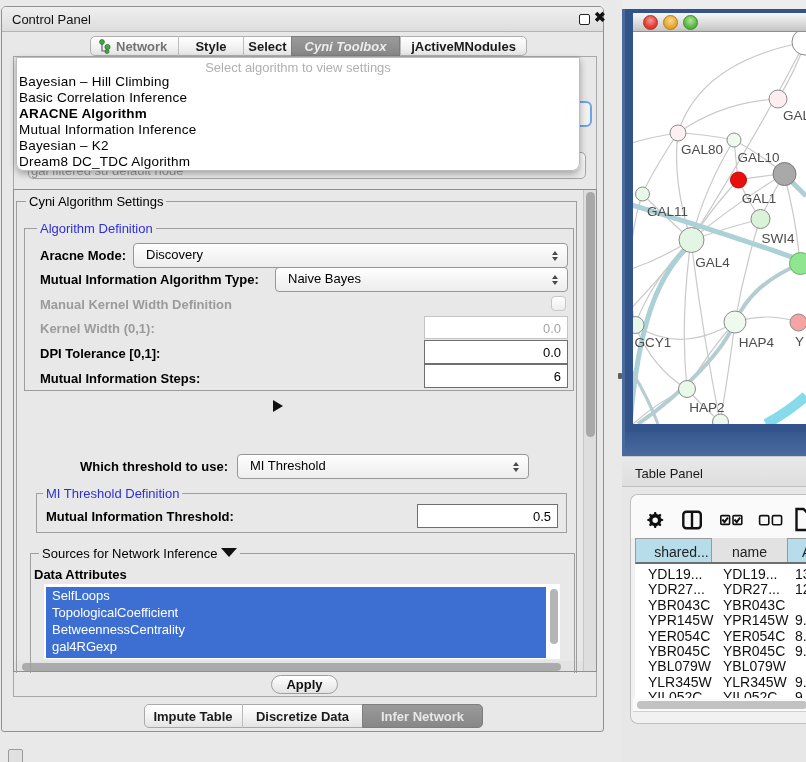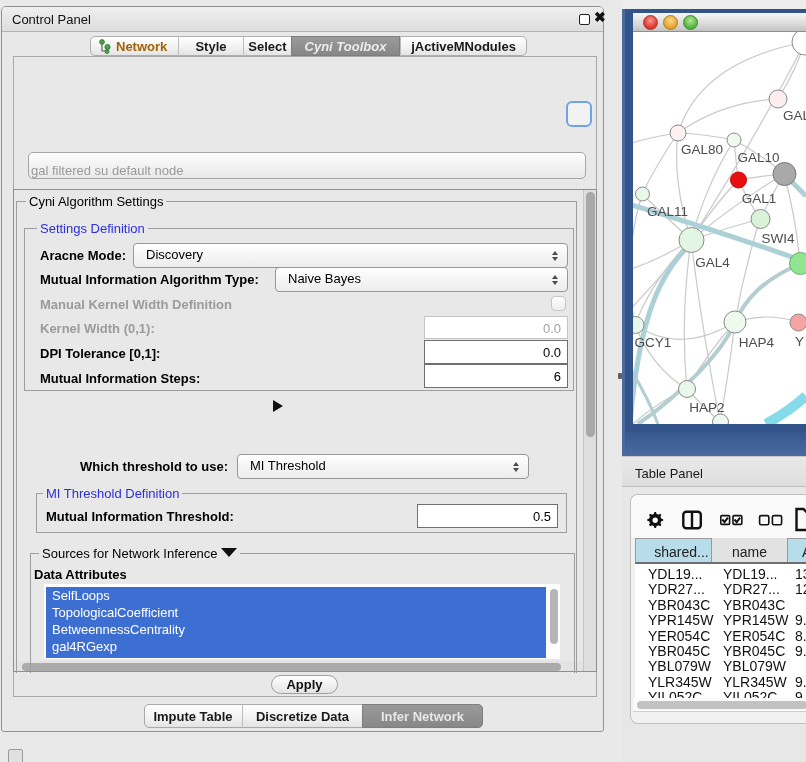--- a/index.html
+++ b/index.html
@@ -162,42 +162,42 @@
 <div class="abs" style="left:178px;top:36px;width:1px;height:20px;background:#bcbcbc;"></div>
 <div class="abs" style="left:243px;top:36px;width:1px;height:20px;background:#bcbcbc;"></div>
 <div class="abs" style="left:291px;top:36px;width:109px;height:20px;background:linear-gradient(#9a9a9a,#878787);border:1px solid #7e7e7e;border-radius:0;box-sizing:border-box;"></div>
 <div class="abs" style="left:400px;top:36px;width:1px;height:20px;background:#bcbcbc;"></div>
 <svg class="abs" style="left:98px;top:38px;" width="16" height="16" viewBox="0 0 16 16">
  <path d="M4,5 v8 h4" fill="none" stroke="#666" stroke-width="1.2"></path>
  <circle cx="4" cy="4" r="2.4" fill="#4aa54a" stroke="#2c6e2c" stroke-width="0.8"></circle>
  <circle cx="9.5" cy="9" r="2.6" fill="#4aa54a" stroke="#2c6e2c" stroke-width="0.8"></circle>
  <circle cx="9" cy="13.5" r="2" fill="#4aa54a" stroke="#2c6e2c" stroke-width="0.8"></circle>
 </svg>
-<div class="abs" style="left:116px;top:39px;font-size:13px;font-weight:600;color:#a16207;text-align:center;">Network</div>
+<div class="abs" style="left:116px;top:39px;font-size:13px;font-weight:600;color:#737373;text-align:center;">Network</div>
 <div class="abs" style="left:179px;top:39px;width:64px;text-align:center;font-size:13px;font-weight:600;color:#1a1a1a;">Style</div>
 <div class="abs" style="left:244px;top:39px;width:47px;text-align:center;font-size:13px;font-weight:600;color:#1a1a1a;">Select</div>
 <div class="abs" style="left:291px;top:39px;width:109px;text-align:center;font-size:13px;font-weight:600;color:#ececec;font-style:italic;">Cyni Toolbox</div>
 <div class="abs" style="left:400px;top:39px;width:127px;text-align:center;font-size:13px;font-weight:600;color:#1a1a1a;">jActiveMNodules</div>
 
 <div class="abs" style="left:13px;top:56px;width:584px;height:641px;border:1px solid #a8a8a8;box-sizing:border-box;"></div>
 
 <div class="abs" style="left:13px;top:189px;width:584px;height:483px;border:1px solid #8f8f8f;box-sizing:border-box;"></div>
 
 <div class="abs" style="left:583px;top:190px;width:13px;height:481px;background:#dedede;border-left:1px solid #c6c6c6;box-sizing:border-box;"></div>
 <div class="abs" style="left:586px;top:192px;width:9px;height:245px;background:#a8a8a8;border-radius:4.5px;"></div>
 
 <div class="abs" style="left:14px;top:661px;width:569px;height:10px;background:#e3e3e3;"></div>
 <div class="abs" style="left:22px;top:662.5px;width:539px;height:8px;background:#ababab;border-radius:4px;"></div>
 
 <div class="group" style="left:16px;top:201px;width:559px;height:471px;border-bottom:none;">
   <div class="gtitle" style="left:9px;color:#000;">Cyni Algorithm Settings</div>
 </div>
 
 <div class="group" style="left:24px;top:228px;width:548px;height:161px;">
-  <div class="gtitle" style="left:12px;color:#2e2eda;">Settings Definition</div>
+  <div class="gtitle" style="left:12px;color:#2e2eda;">Algorithm Definition</div>
 </div>
 
 <div class="lbl" style="left:40px;top:248px;">Aracne Mode:</div>
 <div class="combo" style="left:133px;top:243px;width:433px;height:23px;">
       <span class="tx">Discovery</span>
       <span class="updn"></span>
     </div>
 
 <div class="lbl" style="left:40px;top:272px;">Mutual Information Algorithm Type:</div>
 <div class="combo" style="left:275px;top:267px;width:291px;height:23px;">
@@ -253,18 +253,23 @@
 <div class="abs" style="left:242px;top:704px;width:1px;height:24px;background:#bcbcbc;"></div>
 <div class="abs" style="left:362px;top:704px;width:121px;height:24px;background:linear-gradient(#9a9a9a,#878787);border:1px solid #7e7e7e;border-radius:0 5px 5px 0;box-sizing:border-box;"></div>
 <div class="abs" style="left:144px;top:709px;width:98px;text-align:center;font-size:13px;font-weight:600;color:#1a1a1a;">Impute Table</div>
 <div class="abs" style="left:243px;top:709px;width:119px;text-align:center;font-size:13px;font-weight:600;color:#1a1a1a;">Discretize Data</div>
 <div class="abs" style="left:362px;top:709px;width:121px;text-align:center;font-size:13px;font-weight:600;color:#e8e8e8;">Infer Network</div>
 
 <div class="abs" style="left:566px;top:101px;width:22px;height:22px;border:2.5px solid #6fa3e8;border-radius:6px;background:#f2f2f2;"></div>
 <div class="abs" style="left:28px;top:152px;width:558px;height:27px;border:1px solid #a5a5a5;border-radius:5px;background:linear-gradient(#fdfdfd,#e9e9e9);box-sizing:border-box;"></div>
 <div class="abs" style="left:31px;top:163px;font-size:13px;color:#9a9a9a;">gal filtered su default node</div>
 
+<div class="abs" style="left:16px;top:57px;width:564px;height:114px;background:rgba(255,255,255,0.985);border:1px solid #bdbdbd;border-radius:0 0 8px 8px;box-shadow:0 3px 7px rgba(0,0,0,0.32);box-sizing:border-box;">
+  <div style="position:absolute;left:0;top:2px;width:100%;text-align:center;font-size:13px;color:#b0b0b0;">Select algorithm to view settings</div>
+  <div style="position:absolute;left:2px;top:16px;font-size:13.5px;letter-spacing:0.2px;color:#000;line-height:16px;">Bayesian – Hill Climbing<br>Basic Correlation Inference<br><b>ARACNE Algorithm</b><br>Mutual Information Inference<br>Bayesian – K2<br>Dream8 DC_TDC Algorithm</div>
+  <div style="position:absolute;left:10px;top:31px;font-size:13px;color:rgba(0,0,0,0.08);">Inference Algorithm</div>
+</div>
 
 <div class="abs" style="left:8px;top:749px;width:13px;height:13px;border:1px solid #9a9a9a;background:#e0e0e0;border-radius:2px;"></div>
 
 <div class="abs" style="left:618px;top:373px;width:4px;height:6px;background:#606060;border-radius:1px;"></div>
 
 </div>
 
 </body></html>

